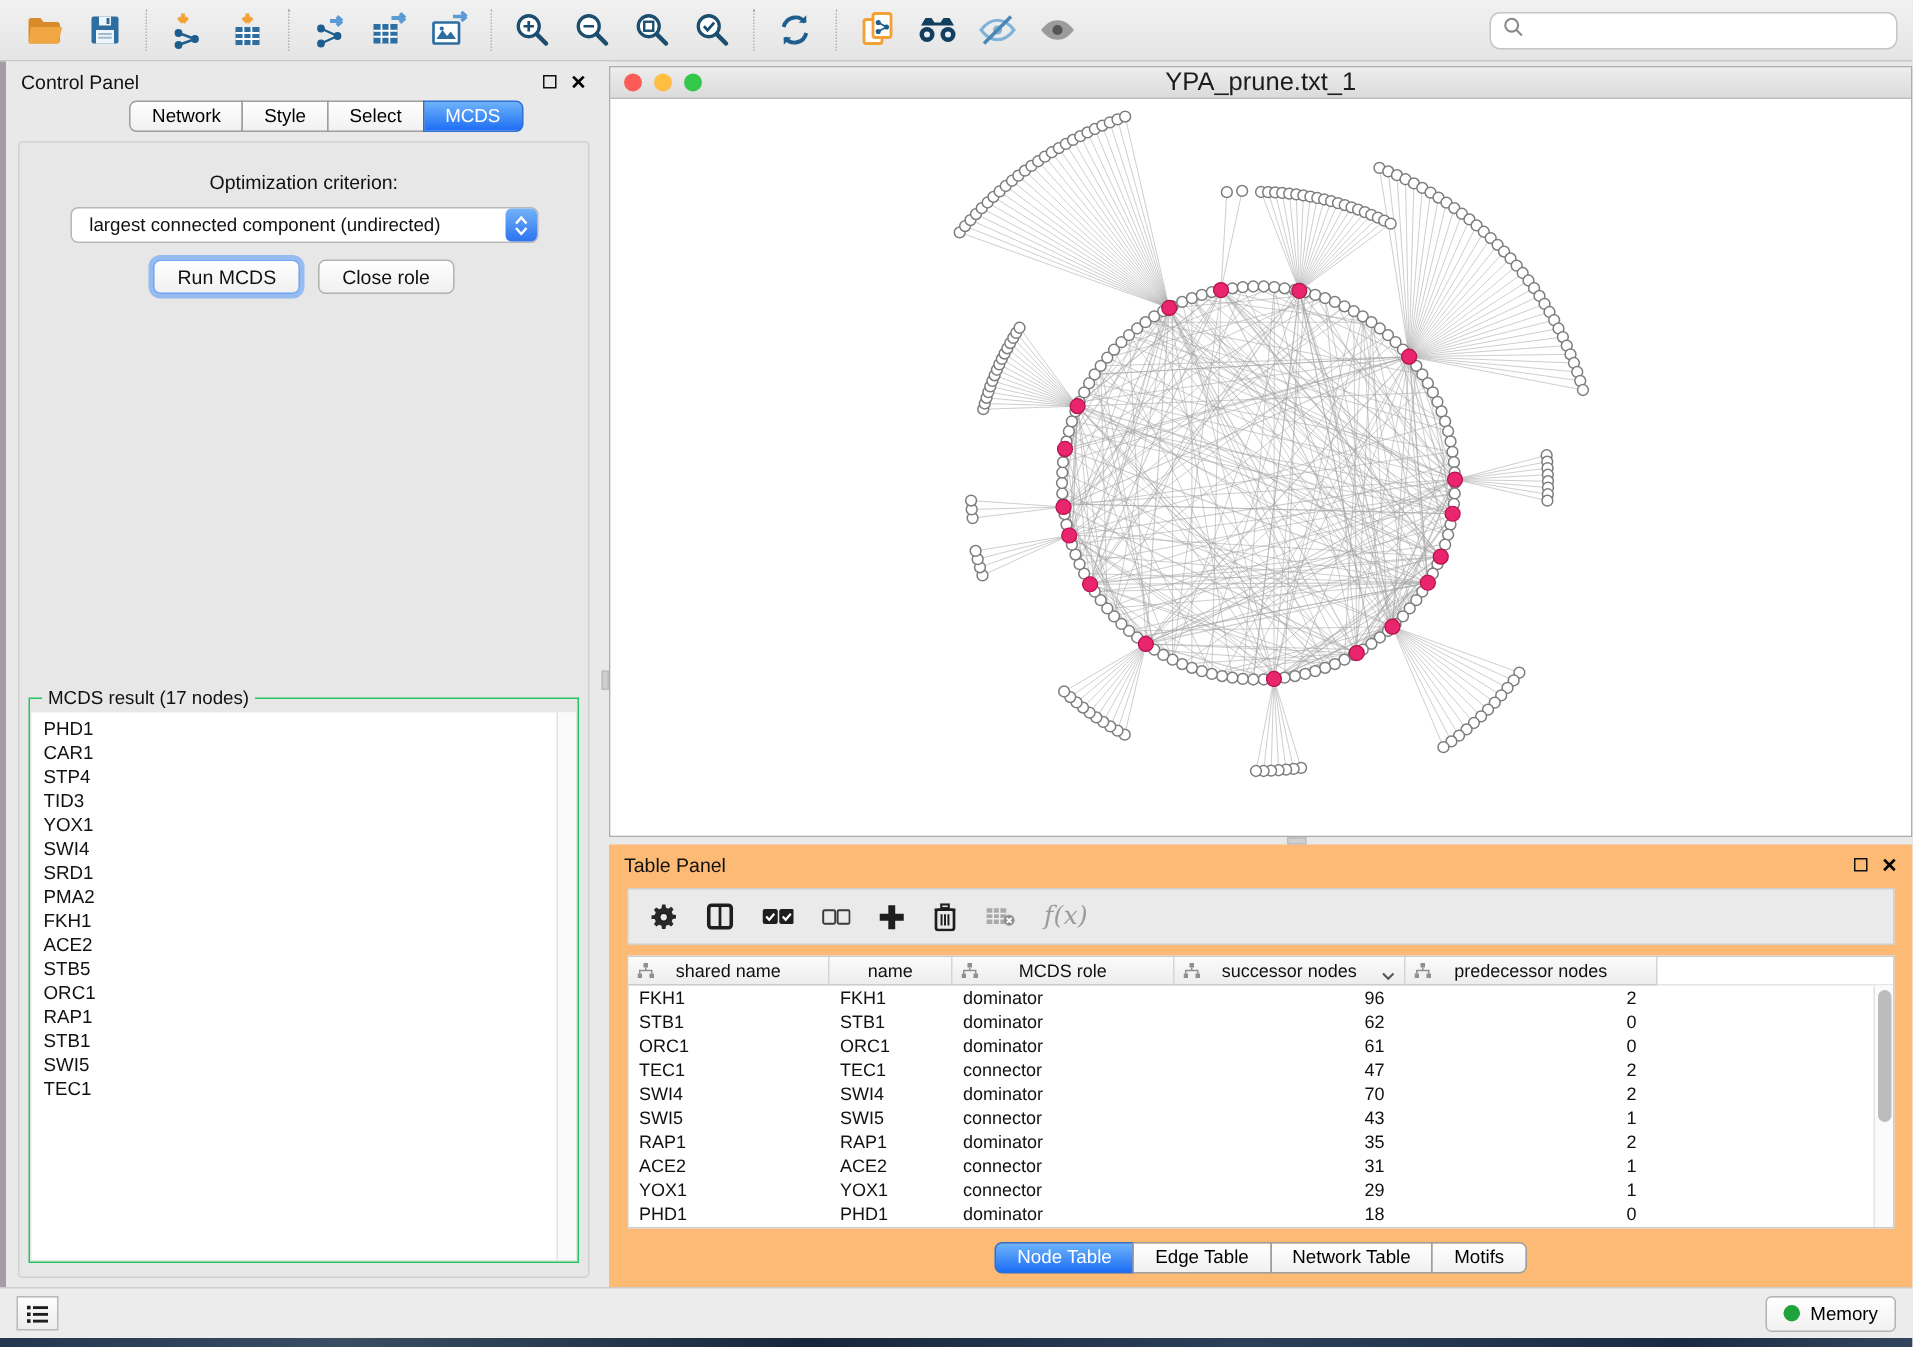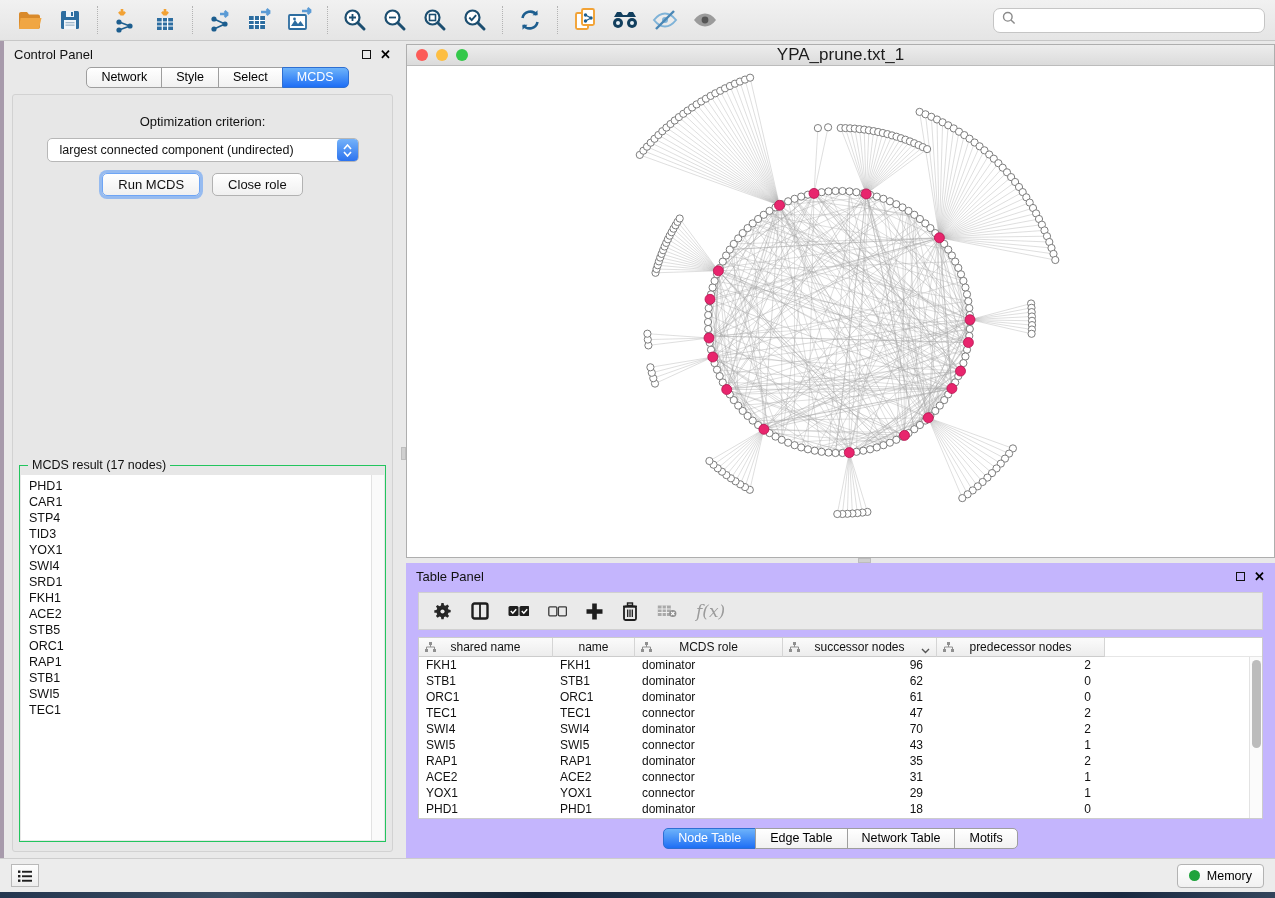--- a/index.html
+++ b/index.html
@@ -70,21 +70,21 @@
   .light { width:12px; height:12px; border-radius:50%; border:none; }
   .net-title { margin:16px auto; font-size:17px; color:#1c1c1c; }
   .net-canvas { flex:1; background:#fff; position:relative; overflow:hidden; }
   .net-canvas svg { position:absolute; inset:0; }
 
   .h-divider { height:5px; position:relative; }
   .h-divider .handle { position:absolute; left:452px; top:0; width:13px; height:5px;
     background:#cfcfcf; border:1px solid #bdbdbd; }
 
   
-  .table-panel { flex:1; display:flex; flex-direction:column; background:#c4b5fd; }
+  .table-panel { flex:1; display:flex; flex-direction:column; background:#fdba74; }
   .tp-toolbar { margin:3px 12px 0; height:38px; background:#eaeaea;
     border:1px solid #d0d0d0; display:flex; align-items:center; gap:19px; padding:0 14px; }
   .tpi { border:none; background:none; display:flex; align-items:center; justify-content:center;
     height:30px; }
   .fx-label { font-family:"DejaVu Serif", serif; font-style:italic; color:#9b9b9b; font-size:17px; }
   .tp-table { margin:7px 12px 0; height:182px; background:#fff; border:1px solid #cccccc;
     position:relative; display:flex; flex-direction:column; }
   .thead { display:flex; height:19px; background:linear-gradient(#fbfbfb,#ececec);
     font-size:12px; flex:none; }
   .th { position:relative; display:flex; align-items:center; justify-content:center;
@@ -297,20 +297,21 @@
       <div class="mcds-box">
         <span class="mcds-legend">MCDS result (17 nodes)</span>
         <div class="mcds-list" id="mcds-list">
             <div>PHD1</div>
             <div>CAR1</div>
             <div>STP4</div>
             <div>TID3</div>
             <div>YOX1</div>
             <div>SWI4</div>
             <div>SRD1</div>
+            <div>PMA2</div>
             <div>FKH1</div>
             <div>ACE2</div>
             <div>STB5</div>
             <div>ORC1</div>
             <div>RAP1</div>
             <div>STB1</div>
             <div>SWI5</div>
             <div>TEC1</div>
           </div>
         <div class="mcds-scroll"></div>

